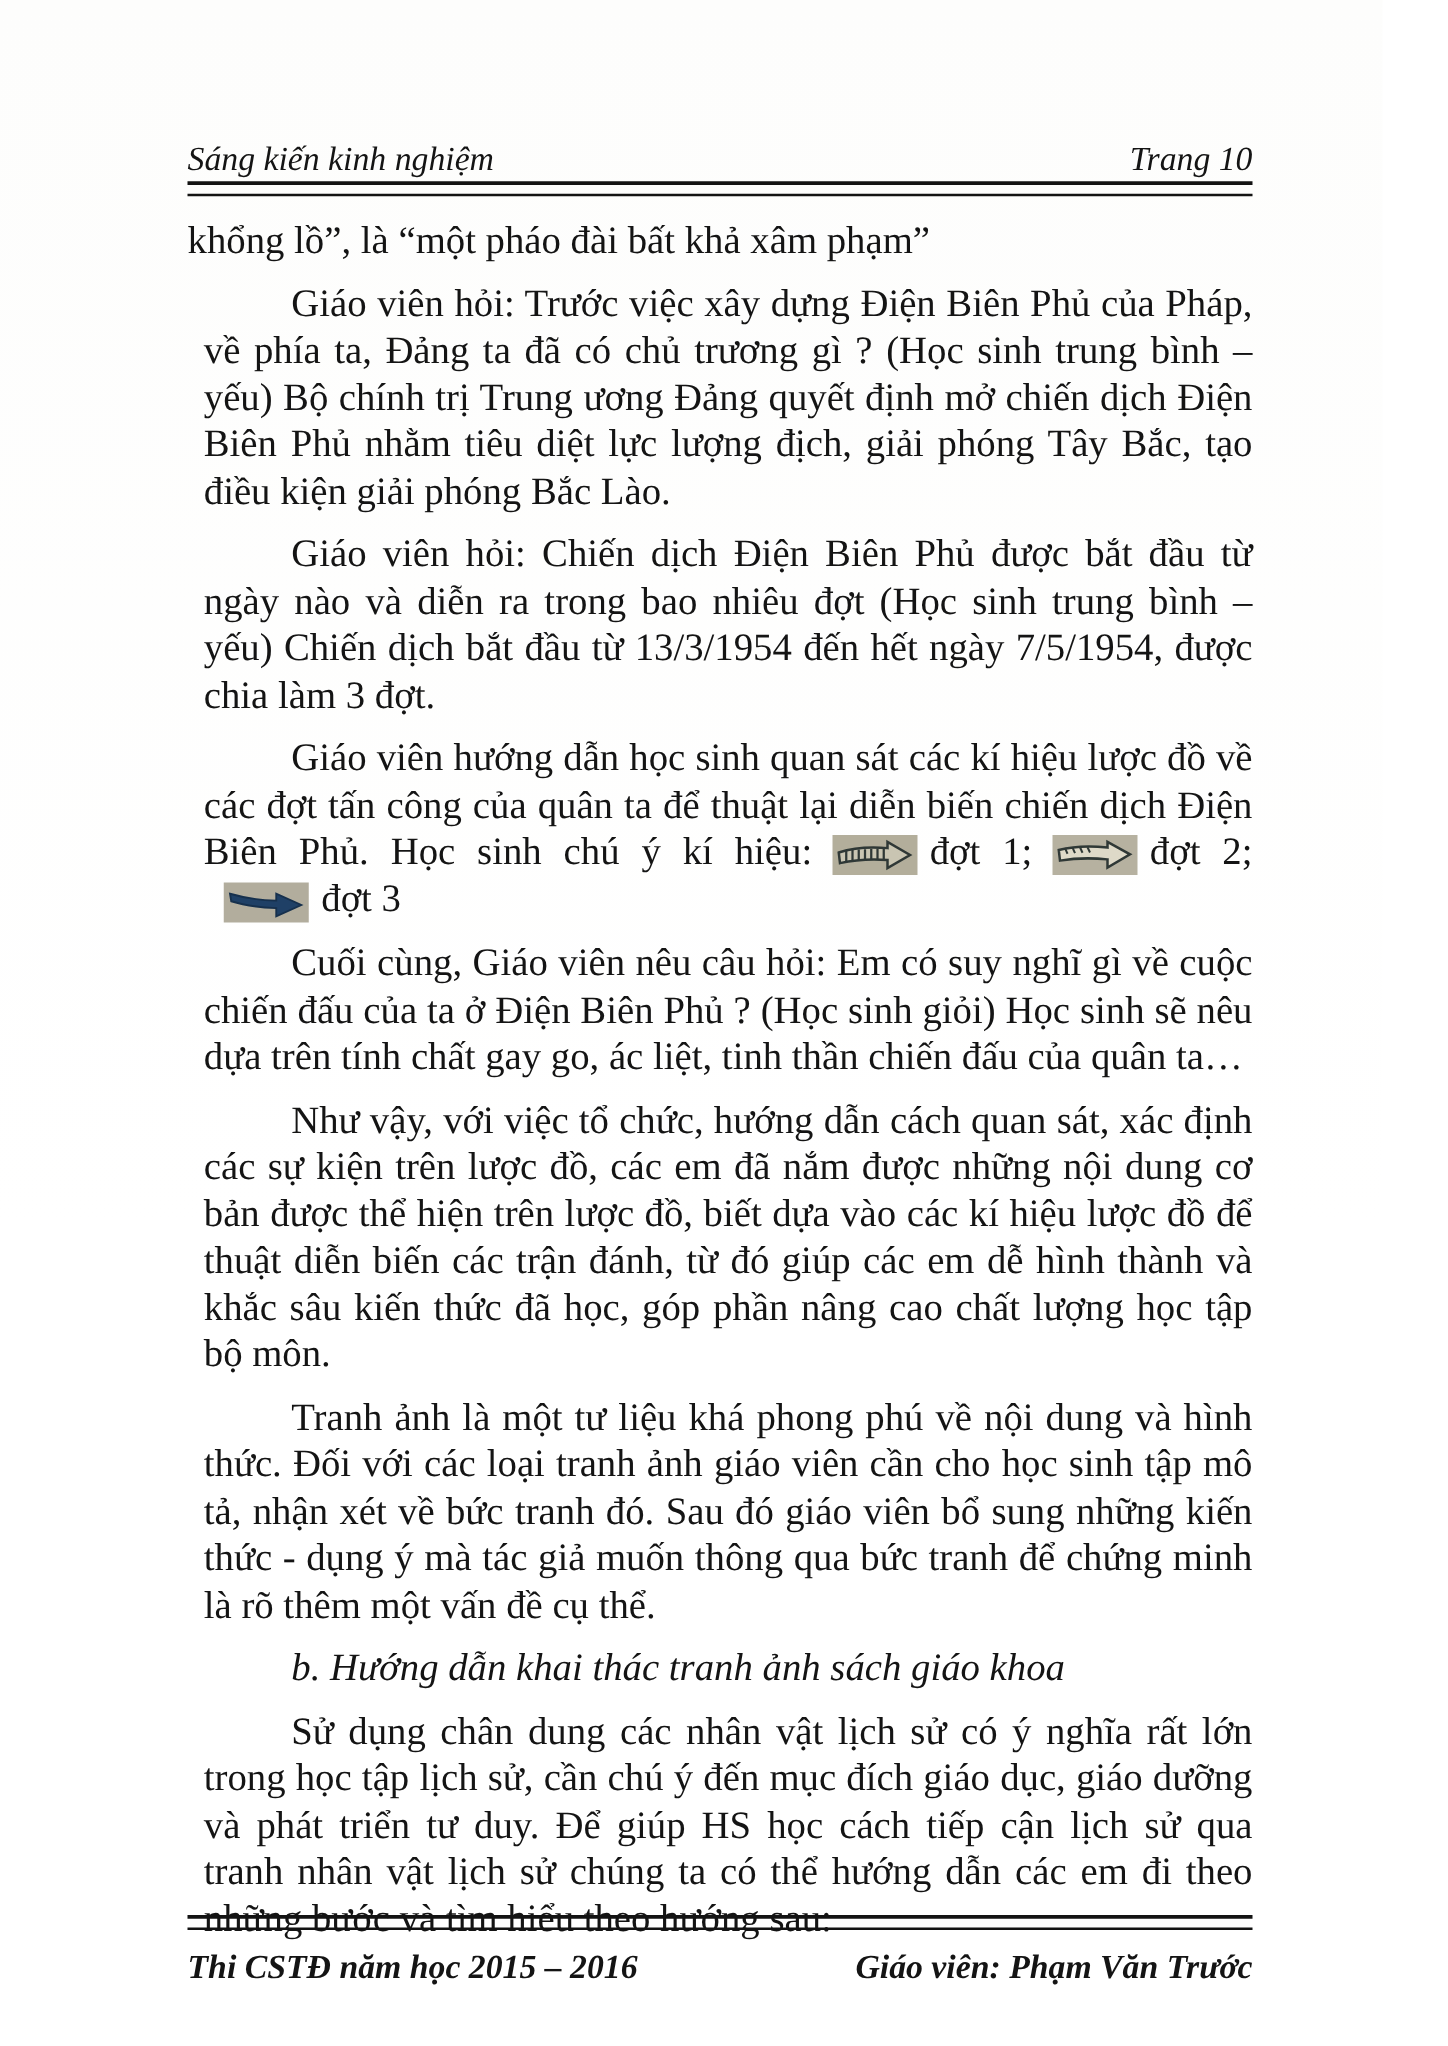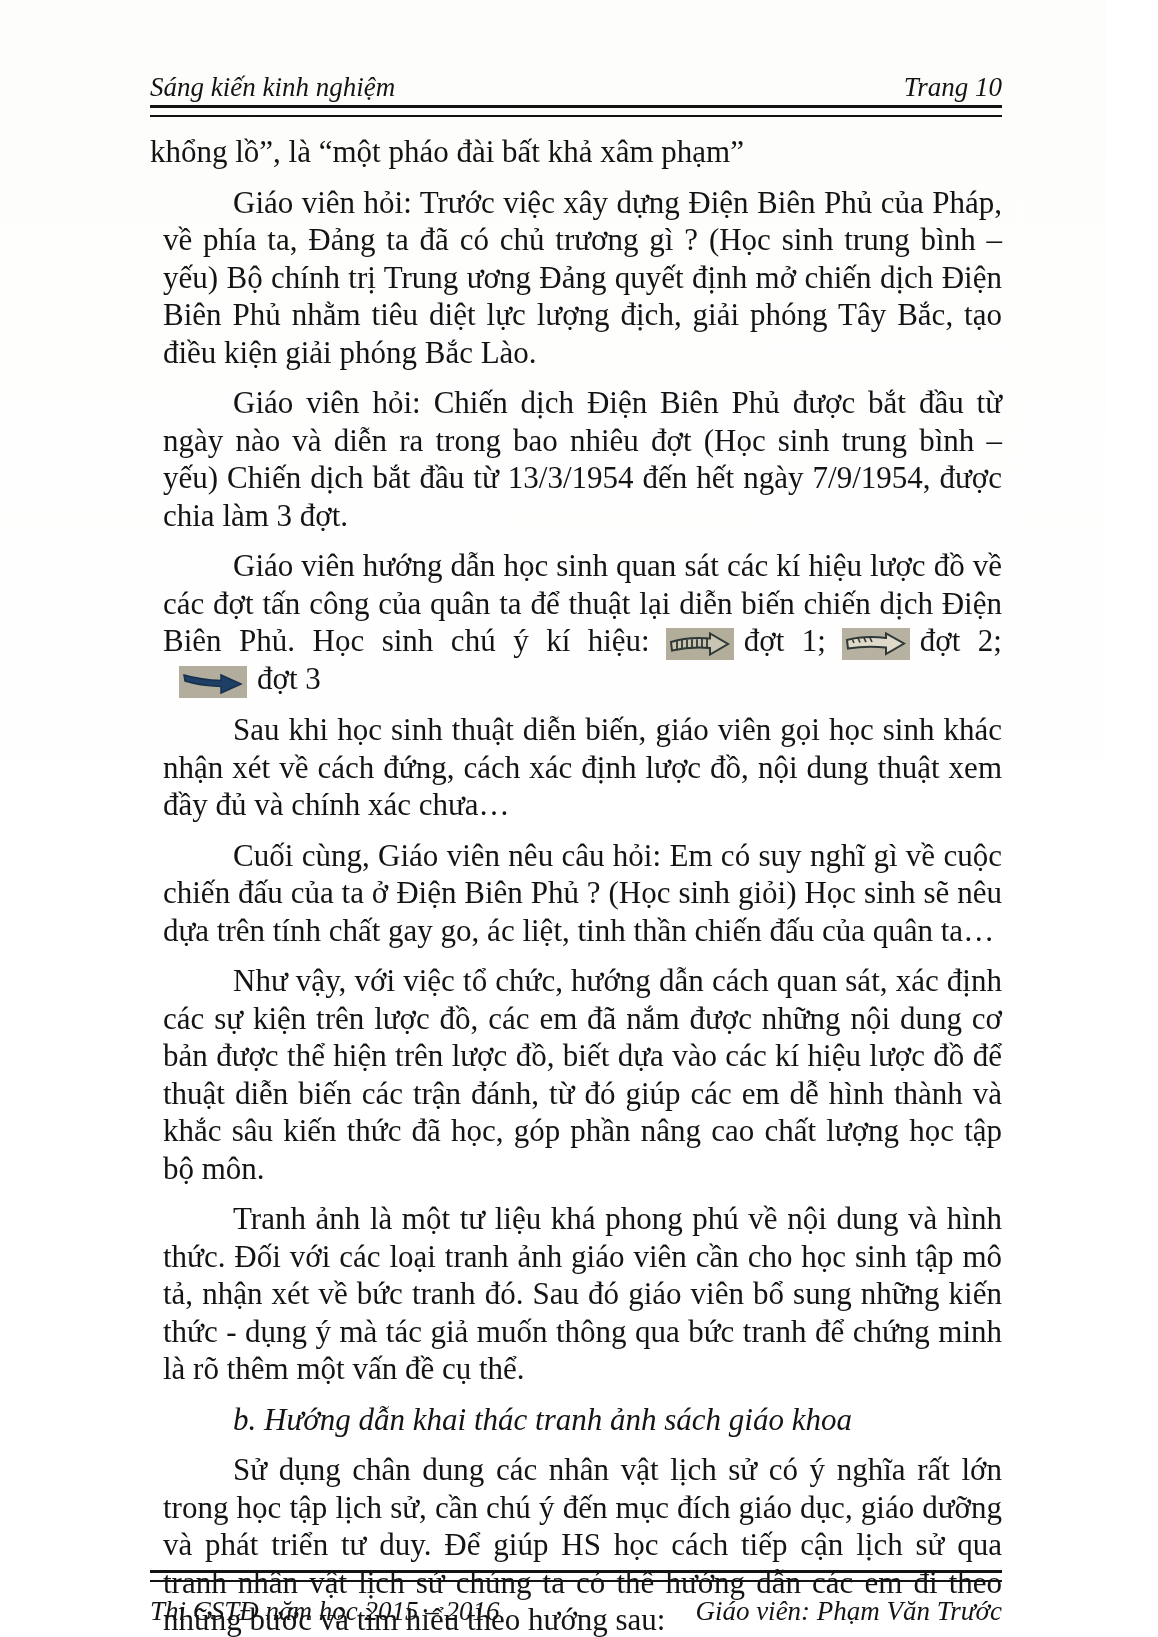--- a/index.html
+++ b/index.html
@@ -7,21 +7,21 @@
     width: 1158px; height: 1637px;
     background: #ffffff;
     font-family: "Liberation Serif", "DejaVu Serif", serif;
     color: #141414;
     overflow: hidden;
   }
   .page {
     position: relative;
     width: 1106px; height: 1637px;
     box-sizing: border-box;
-    padding: 72px 104px 0 150px;
+    padding: 112px 104px 0 150px;
     background: linear-gradient(180deg, #fdfdfc 0%, #ffffff 60%);
   }
   .hdr {
     display: flex;
     justify-content: space-between;
     align-items: baseline;
     font-style: italic;
     font-size: 27px;
     line-height: 30px;
   }
@@ -46,21 +46,22 @@
     width: 68px; height: 32px;
     vertical-align: -9px;
     margin: 0 10px 0 16px;
     padding: 1px 2px;
     box-sizing: border-box;
   }
   .sym svg { width: 100%; height: 100%; display: block; }
   .ftr {
     position: absolute;
     left: 150px; right: 104px;
-    top: 1567px;
+    top: 1529px;
+    font-weight: bold;
   }
   .ftr-text {
     display: flex;
     justify-content: space-between;
     font-style: italic;
     font-size: 27px;
     margin-top: 14px;
   }
 </style>
 </head>
@@ -73,21 +74,21 @@
     <span>Trang 10</span>
   </div>
   <div class="rule"></div>
 
   <main>
 
     <p class="plain">khổng lồ”, là “một pháo đài bất khả xâm phạm”</p>
 
     <p class="indent">Giáo viên hỏi: Trước việc xây dựng Điện Biên Phủ của Pháp, về phía ta, Đảng ta đã có chủ trương gì ? (Học sinh trung bình – yếu) Bộ chính trị Trung ương Đảng quyết định mở chiến dịch Điện Biên Phủ nhằm tiêu diệt lực lượng địch, giải phóng Tây Bắc, tạo điều kiện giải phóng Bắc Lào.</p>
 
-    <p class="indent">Giáo viên hỏi: Chiến dịch Điện Biên Phủ được bắt đầu từ ngày nào và diễn ra trong bao nhiêu đợt (Học sinh trung bình – yếu) Chiến dịch bắt đầu từ 13/3/1954 đến hết ngày 7/9/1954, được chia làm 3 đợt.</p>
+    <p class="indent">Giáo viên hỏi: Chiến dịch Điện Biên Phủ được bắt đầu từ ngày nào và diễn ra trong bao nhiêu đợt (Học sinh trung bình – yếu) Chiến dịch bắt đầu từ 13/3/1954 đến hết ngày 7/5/1954, được chia làm 3 đợt.</p>
 
     <p class="indent"><span>Giáo viên hướng dẫn học sinh quan sát các kí hiệu lược đồ về các đợt tấn công của quân ta để thuật lại diễn biến chiến dịch Điện Biên Phủ. Học sinh chú ý kí hiệu:</span><span class="sym" style="background: rgb(179, 174, 155);"><svg viewBox="0 0 64 26" xmlns="http://www.w3.org/2000/svg">
             <path d="M3 11 Q 20 5.5 42 7.5 L42 2.5 L60 13 L42 23.5 L42 17 Q 22 15.5 4 19.5 Z" stroke="#2f3836" stroke-width="2" fill="#c9c5b2"></path>
             <g stroke="#2f3836" stroke-width="1.8">
               <line x1="9" y1="9.5" x2="9" y2="18"></line>
               <line x1="14" y1="9" x2="14" y2="17.5"></line>
               <line x1="19" y1="8.5" x2="19" y2="17"></line>
               <line x1="24" y1="8.3" x2="24" y2="16.8"></line>
               <line x1="29" y1="8.2" x2="29" y2="16.5"></line>
               <line x1="34" y1="8" x2="34" y2="16.3"></line>
@@ -98,21 +99,20 @@
             <g stroke="#2f3836" stroke-width="1.6">
               <line x1="8" y1="7.5" x2="10" y2="12"></line>
               <line x1="14" y1="7" x2="16" y2="11.5"></line>
               <line x1="20" y1="6.8" x2="22" y2="11.2"></line>
               <line x1="26" y1="6.8" x2="28" y2="11"></line>
             </g>
           </svg></span><span>đợt 2;</span><span class="sym" style="background: rgb(178, 173, 157);"><svg viewBox="0 0 64 26" xmlns="http://www.w3.org/2000/svg">
             <path d="M3 6 Q 20 11 40 11.5 L40 6 L60 15 L40 24 L40 17.5 Q 18 16.5 4 12 Z" stroke="#16304d" stroke-width="1.5" fill="#1f4066"></path>
           </svg></span><span>đợt 3</span></p>
 
-    <p class="indent">Sau khi học sinh thuật diễn biến, giáo viên gọi học sinh khác nhận xét về cách đứng, cách xác định lược đồ, nội dung thuật xem đầy đủ và chính xác chưa…</p>
 
     <p class="indent">Cuối cùng, Giáo viên nêu câu hỏi: Em có suy nghĩ gì về cuộc chiến đấu của ta ở Điện Biên Phủ ? (Học sinh giỏi) Học sinh sẽ nêu dựa trên tính chất gay go, ác liệt, tinh thần chiến đấu của quân ta…</p>
 
     <p class="indent">Như vậy, với việc tổ chức, hướng dẫn cách quan sát, xác định các sự kiện trên lược đồ, các em đã nắm được những nội dung cơ bản được thể hiện trên lược đồ, biết dựa vào các kí hiệu lược đồ để thuật diễn biến các trận đánh, từ đó giúp các em dễ hình thành và khắc sâu kiến thức đã học, góp phần nâng cao chất lượng học tập bộ môn.</p>
 
     <p class="indent">Tranh ảnh là một tư liệu khá phong phú về nội dung và hình thức. Đối với các loại tranh ảnh  giáo viên cần cho học sinh tập mô tả, nhận xét về bức tranh đó. Sau đó giáo viên bổ sung những kiến thức - dụng ý mà tác giả muốn thông qua bức tranh để chứng minh là rõ thêm một vấn đề cụ thể.</p>
 
     <p class="indent head">b. Hướng dẫn khai thác tranh ảnh sách giáo khoa</p>
 
 

